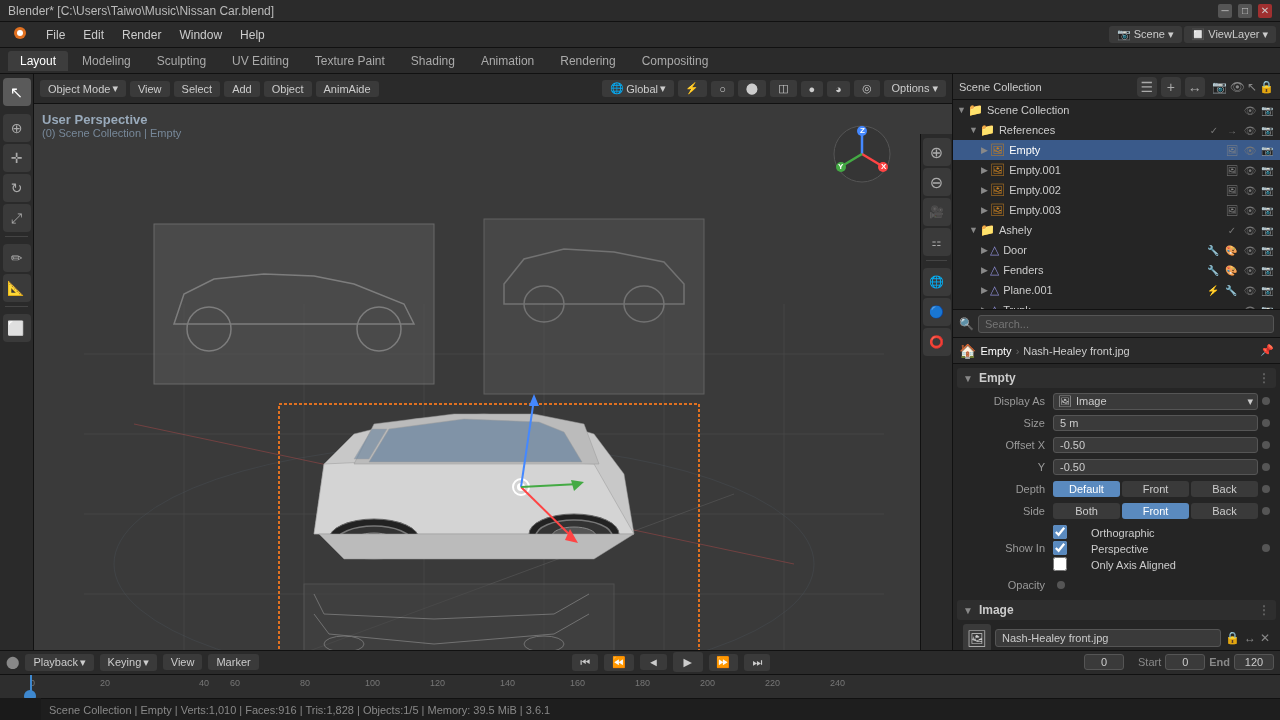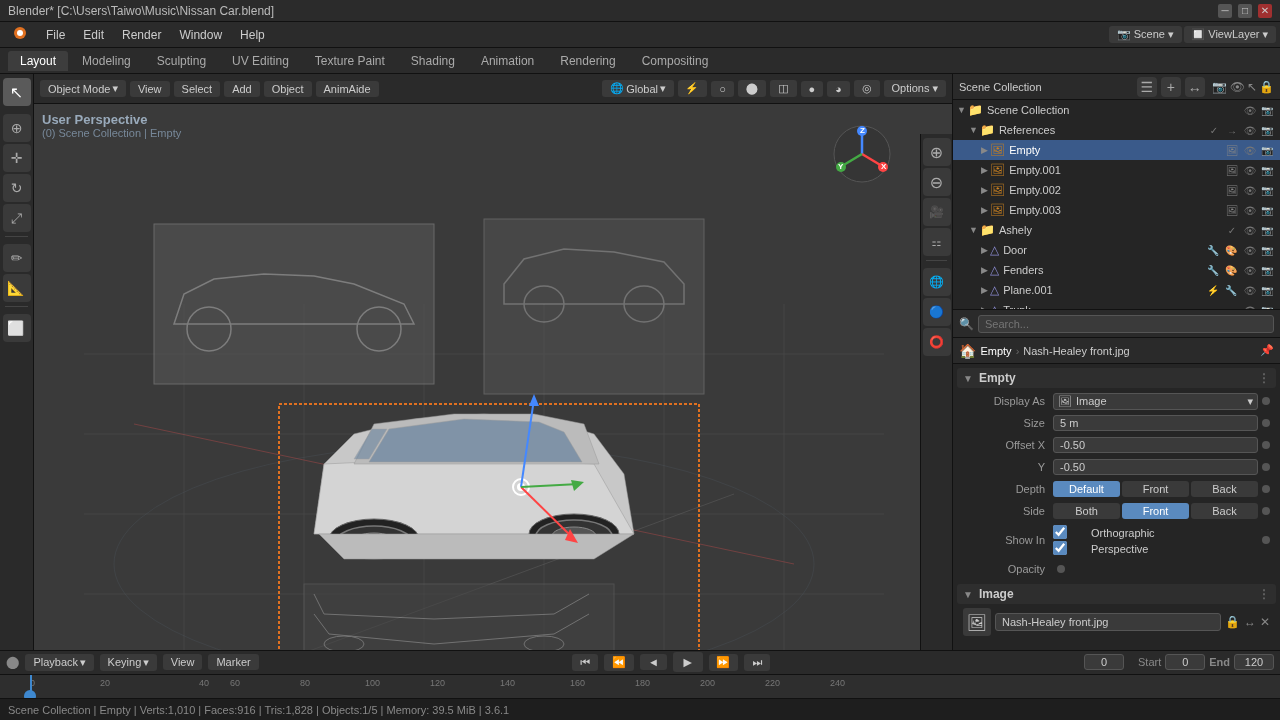--- a/index.html
+++ b/index.html
@@ -123,21 +123,21 @@
       padding: 4px 2px; gap: 2px; border-left: 1px solid #111; position: absolute; right: 0; top: 30px; bottom: 0;
     }
 
     
     #timeline { height: 48px; background: #2a2a2a; border-top: 1px solid #111; display: flex; flex-direction: column; }
     #timeline-header { height: 24px; display: flex; align-items: center; padding: 0 6px; gap: 6px; border-bottom: 1px solid #111; }
     #timeline-ruler { height: 24px; background: #2e2e2e; display: flex; align-items: center; position: relative; overflow: hidden; }
     .ruler-mark { position: absolute; top: 4px; font-size: 9px; color: #777; }
 
     
-    #statusbar { height: 22px; background: #1e1e1e; display: flex; align-items: center; padding: 0 8px; font-size: 11px; color: #888; border-top: 1px solid #111; }
+    #statusbar { height: 22px; background: #1e1e1e; display: flex; align-items: center; padding: 0 8px; font-size: 11px; color: #888; border-top: 1px solid #111; margin-left: 41px; }
 
     
     #scene-svg { position: absolute; inset: 0; width: 100%; height: 100%; }
 
     .dropdown-select {
       background: #3a3a3a; border: 1px solid #555; border-radius: 3px; color: #ccc; 
       padding: 1px 4px; font-size: 11px; cursor: pointer; display: flex; align-items: center; gap: 4px;
     }
 
     .opacity-bar { 
@@ -599,20 +599,24 @@
               <div class="checkbox-row" style="padding:1px 0;">
                 <input type="checkbox" checked="" style="">
                 <span class="checkbox-label">Orthographic</span>
               </div>
 
               <div class="checkbox-row" style="padding:1px 0;">
                 <input type="checkbox" checked="" style="">
                 <span class="checkbox-label">Perspective</span>
               </div>
 
+              <div class="checkbox-row" style="padding:1px 0;">
+                <input type="checkbox" style="">
+                <span class="checkbox-label">Only Axis Aligned</span>
+              </div>
             </div>
             <div class="prop-indicator"></div>
           </div>
 
           <div class="prop-row">
             <span class="prop-label">Opacity</span>
             <div class="prop-indicator"></div>
           </div>
         </div>
 

